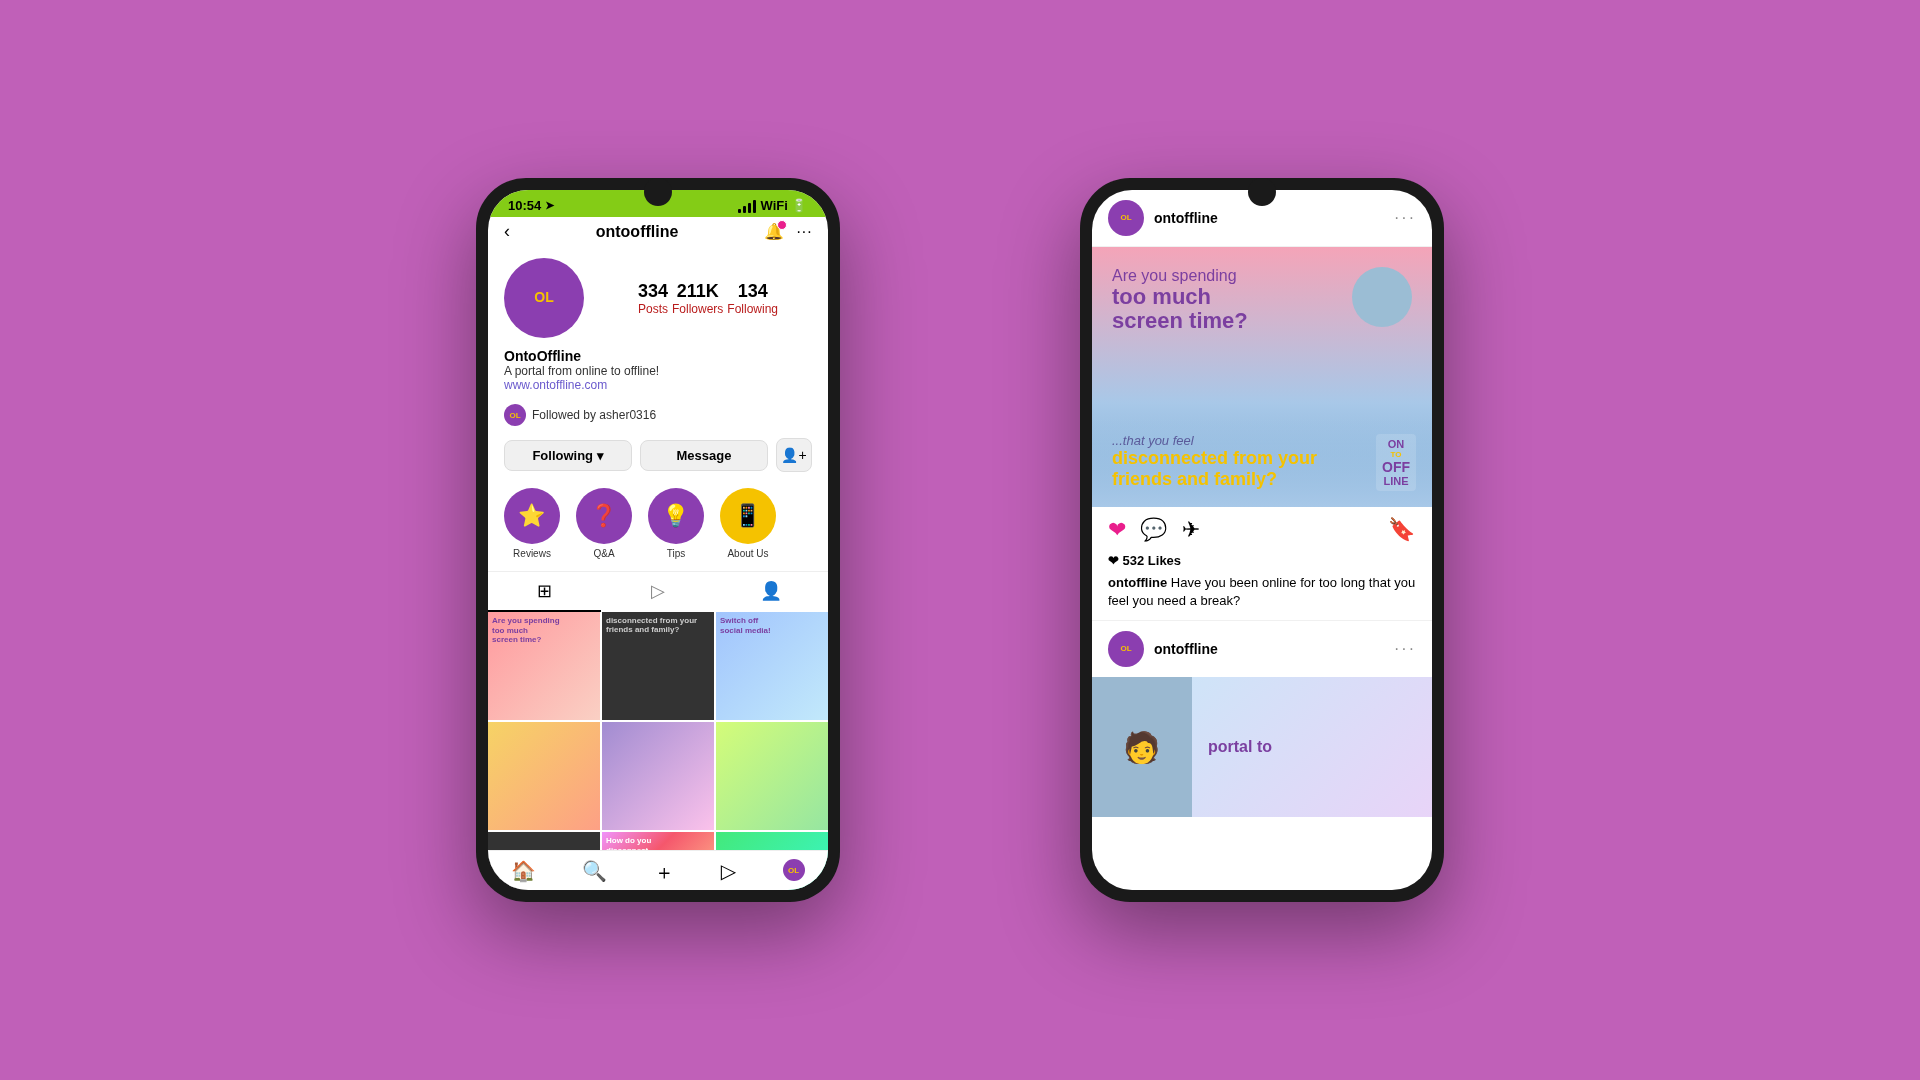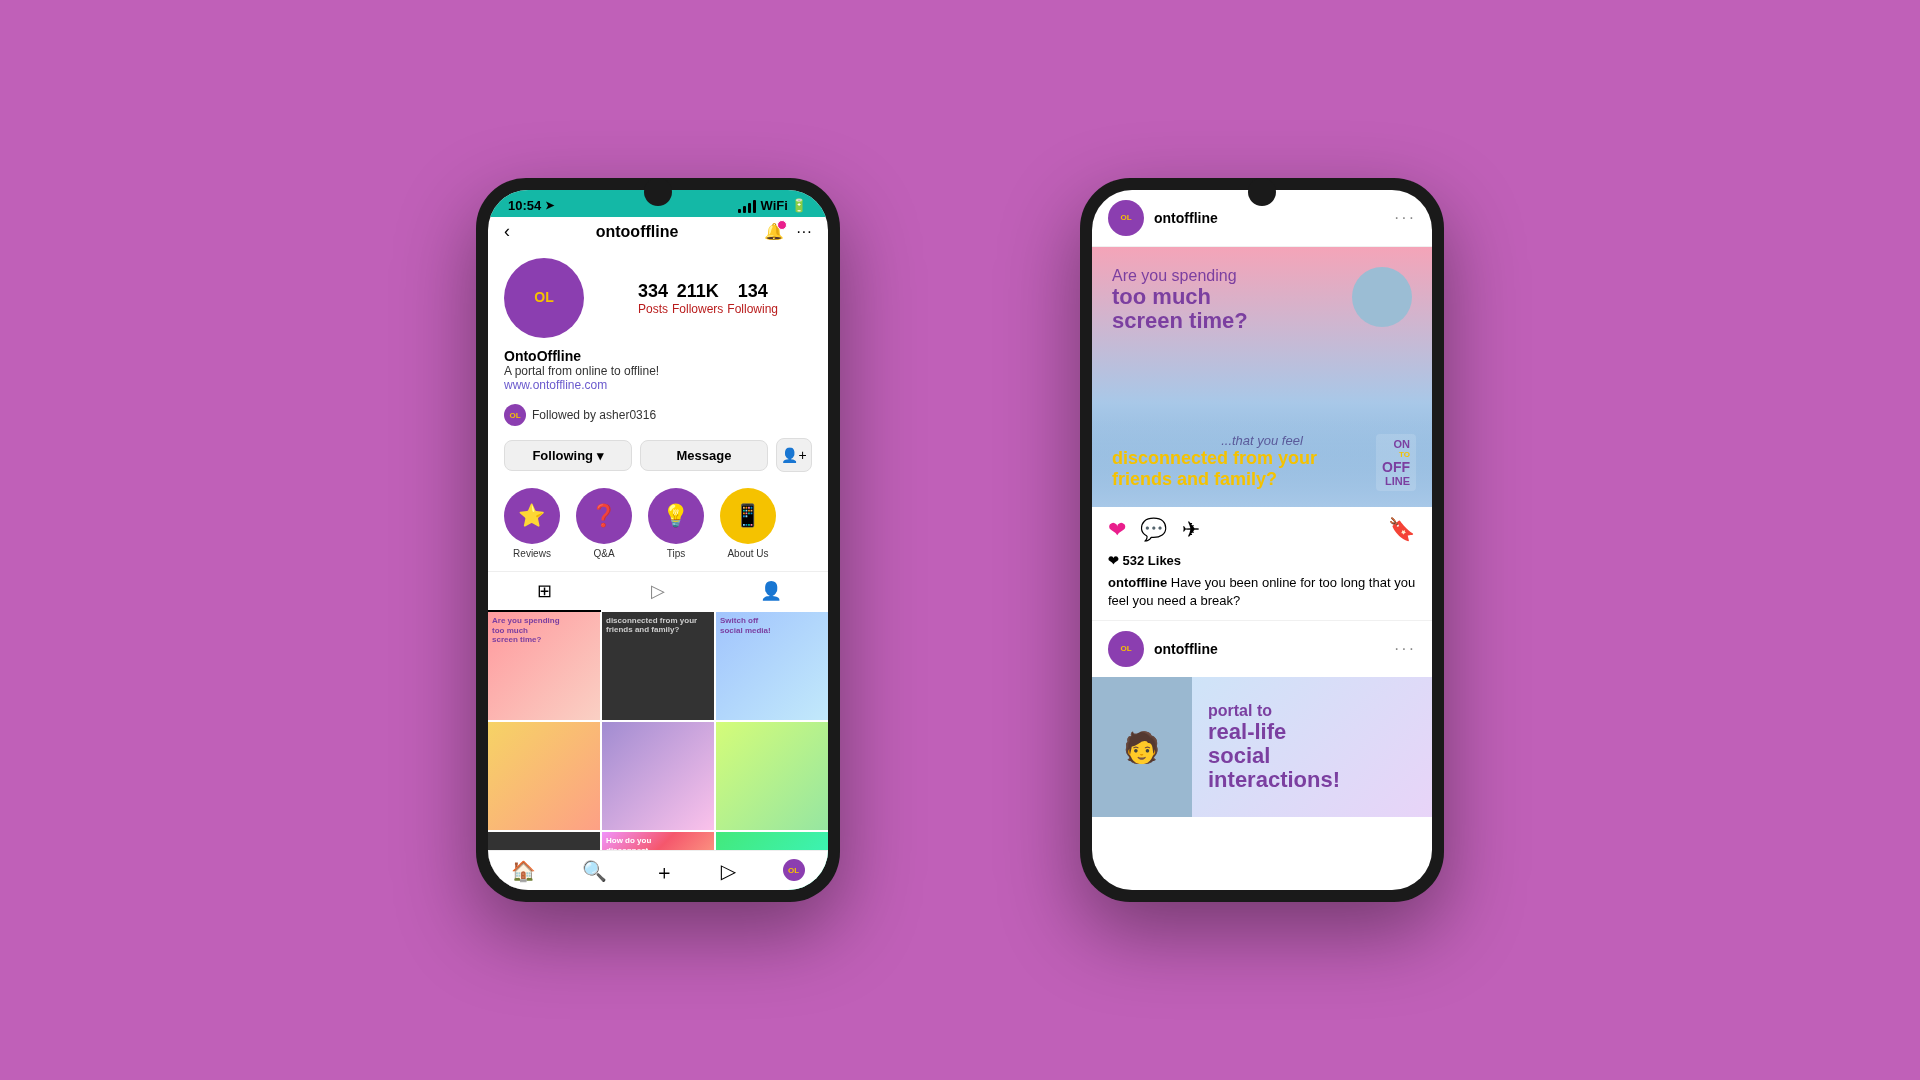--- a/index.html
+++ b/index.html
@@ -60,21 +60,21 @@
     }
 
     
     .status-bar {
       display: flex;
       justify-content: space-between;
       align-items: center;
       padding: 8px 20px 4px;
       font-size: 12px;
       font-weight: 600;
-      background: #14b8a6;
+      background: #84cc16;
       gap: 14px;
     }
 
     .status-time { font-size: 13px; font-weight: 700; }
 
     .status-icons {
       display: flex;
       align-items: center;
       gap: 4px;
     }
@@ -393,41 +393,40 @@
 
     .post-bottom-area {
       background: linear-gradient(180deg, transparent, #a8c8e8);
       padding: 16px 20px;
     }
 
     .post-bottom-text .line3 {
       font-size: 13px;
       color: #5a5a9a;
       font-style: italic;
-      text-align: center;
     }
 
     .post-bottom-text .line4 {
       font-size: 18px;
       font-weight: 900;
       color: #f5c200;
       line-height: 1.2;
     }
 
     .post-logo-area {
       position: absolute;
       bottom: 16px;
       right: 16px;
     }
 
     .post-logo-box {
       background: rgba(255,255,255,0.15);
       border-radius: 4px;
       padding: 4px 6px;
-      text-align: right;
+      text-align: center;
     }
 
     .post-logo-on { font-size: 11px; font-weight: 900; color: #7b3fa0; }
     .post-logo-to { font-size: 8px; font-weight: 900; color: #f5c200; }
     .post-logo-off { font-size: 14px; font-weight: 900; color: #7b3fa0; }
     .post-logo-line { font-size: 11px; font-weight: 900; color: #7b3fa0; }
 
     .post-actions {
       display: flex;
       align-items: center;
@@ -771,20 +770,19 @@
         </div>
         <span class="three-dots">···</span>
       </div>
 
       <div class="second-post-preview">
         <div class="second-post-left">
           <div style="font-size:30px">🧑</div>
         </div>
         <div class="second-post-text">
           <div class="sp-line1">portal to</div>
-          <div class="sp-line2">real-life<br>social<br>interactions!</div>
         </div>
       </div>
 
     </div>
   </div>
 
 </div>
 
 </body></html>

